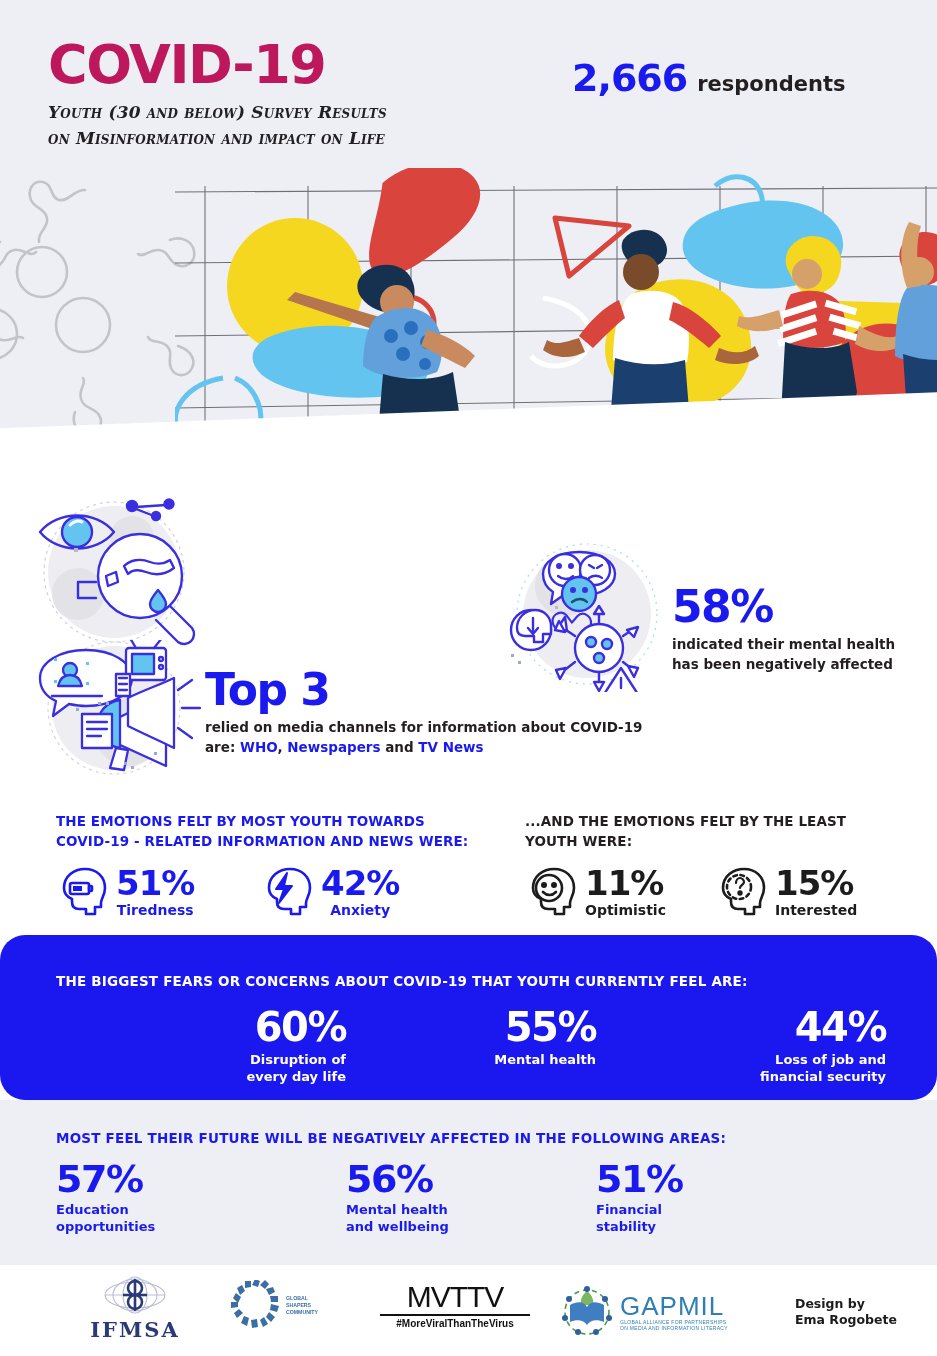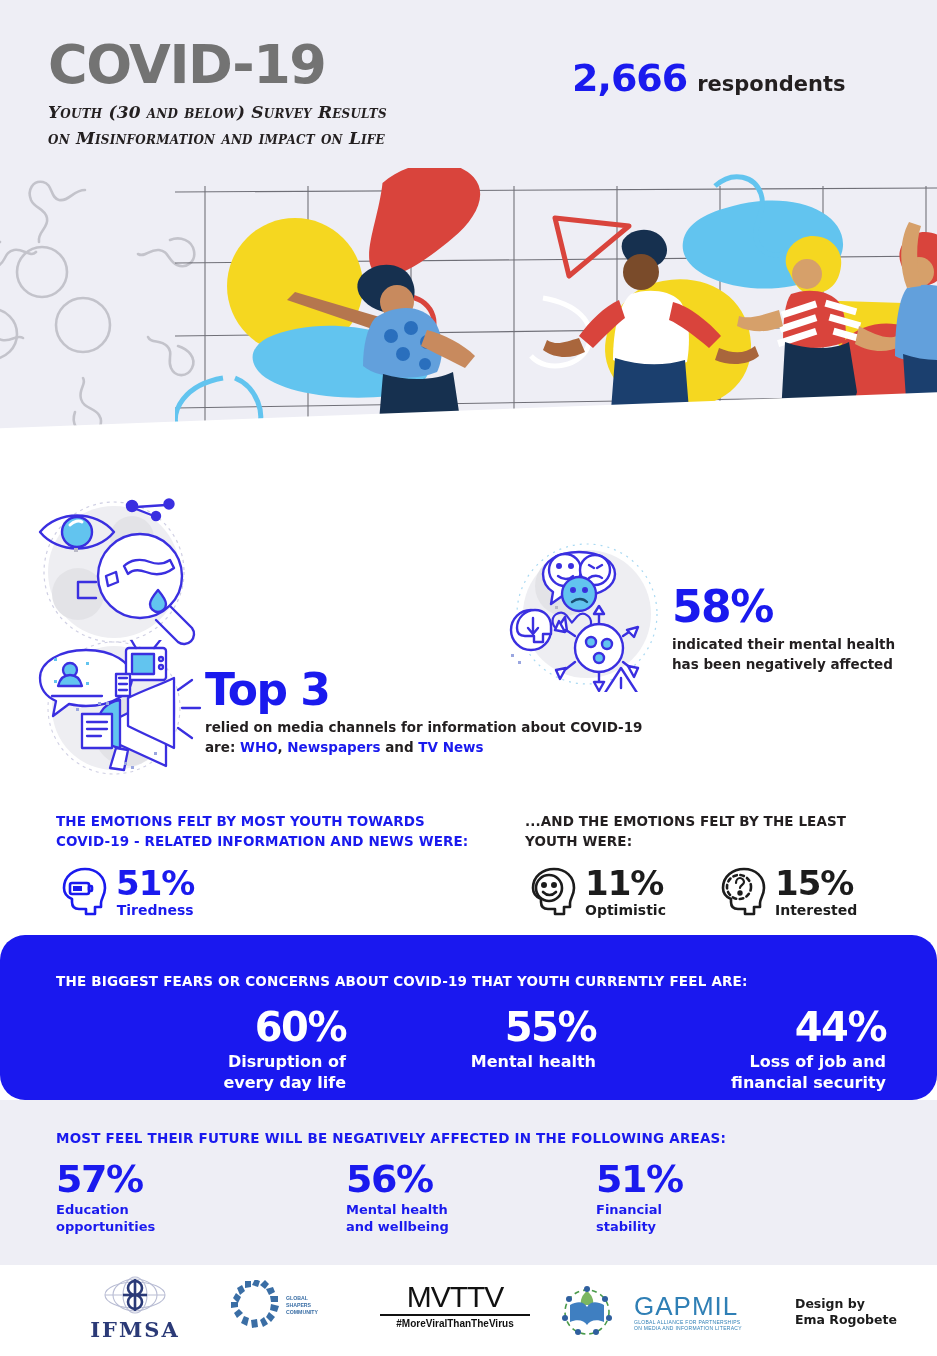--- a/index.html
+++ b/index.html
@@ -17,21 +17,21 @@
   .hero-white-wedge{
     position:absolute;left:-40px;bottom:-60px;width:1020px;height:130px;background:#ffffff;
     transform:rotate(-2.2deg);transform-origin:left bottom;
   }
   .virus-watermark{position:absolute;left:-60px;top:150px;width:290px;height:300px;opacity:.5;}
   .hero-illustration{position:absolute;left:175px;top:168px;width:762px;height:332px;}
 
   .title-block{position:absolute;left:48px;top:38px;}
   .covid-title{
     font-family:"DejaVu Sans", sans-serif;
-    font-size:54px;font-weight:bold;color:#737373;letter-spacing:-1.5px;
+    font-size:54px;font-weight:bold;color:#be185d;letter-spacing:-1.5px;
     line-height:1;margin:0;
   }
   .subtitle{
     margin-top:8px;
     font-family:"DejaVu Serif", serif;
     font-style:italic;font-weight:bold;
     font-size:17px;color:#231f20;line-height:1.5;
     letter-spacing:.2px;
     font-variant:small-caps;
   }
@@ -102,21 +102,21 @@
   }
   .fears-cols{position:absolute;left:56px;top:72px;width:830px;display:flex;}
   .fears-col{width:290px;text-align:right;}
   .fears-col:nth-child(2){width:250px;}
   .f-pct{
     font-family:"DejaVu Sans", sans-serif;
     font-size:40px;font-weight:bold;color:#ffffff;line-height:1;letter-spacing:-1.5px;
   }
   .f-lbl{
     font-family:"DejaVu Sans", sans-serif;
-    font-size:16px;font-weight:bold;color:#ffffff;line-height:1.3;margin-top:5px;
+    font-size:13px;font-weight:bold;color:#ffffff;line-height:1.3;margin-top:5px;
   }
 
   
   .future{position:absolute;left:0;top:1100px;width:937px;height:165px;background:#eeeef5;}
   .future-head{
     position:absolute;left:56px;top:30px;
     font-family:"DejaVu Sans", sans-serif;
     font-size:13.5px;font-weight:bold;color:#1a1aee;letter-spacing:.2px;
   }
   .future-cols{position:absolute;left:56px;top:60px;width:830px;display:flex;}
@@ -421,20 +421,32 @@
               <rect x="14" y="17" width="19" height="11" rx="2"></rect>
               <rect x="33" y="20" width="3" height="5" rx="1"></rect>
               <rect x="17" y="20" width="9" height="5" fill="#1a1aee" stroke="none"></rect>
             </g>
           </svg>
           <div class="emo-text">
             <div class="emo-pct blue-txt">51%</div>
             <div class="emo-lbl blue-txt">Tiredness</div>
           </div>
         </div>
+        <div class="emo-item">
+          <svg width="56" height="56" viewBox="0 0 56 56">
+            <g fill="none" stroke="#1a1aee" stroke-width="2.6" stroke-linecap="round" stroke-linejoin="round">
+              <path d="M8 22C8 10 18 3 29 3c12 0 20 8 20 19 0 7-4 11-4 15v4h-6v7h-9v-5h-7c-5 0-7-3-7-7v-3c-5-2-8-6-8-11z"></path>
+              <path d="M26 7l-11 16h8l-5 14 13-17h-8z" fill="#1a1aee" stroke="#1a1aee" stroke-width="2"></path>
+            </g>
+          </svg>
+          <div class="emo-text">
+            <div class="emo-pct blue-txt">42%</div>
+            <div class="emo-lbl blue-txt">Anxiety</div>
+          </div>
+        </div>
       </div>
     </div>
 
     <div class="emo-right">
       <div class="emo-head black">
         <div>...AND THE EMOTIONS FELT BY THE LEAST</div>
         <div>YOUTH WERE:</div>
       </div>
       <div class="emo-row">
         <div class="emo-item" style="width:190px">
@@ -571,21 +583,21 @@
       </g>
     </svg>
   </div>
 
   <div class="logo" id="logo-mvttv">
     <div class="mvttv-word">MVTTV</div>
     <div class="mvttv-rule"></div>
     <div class="mvttv-tag">#MoreViralThanTheVirus</div>
   </div>
 
-  <div class="logo" id="logo-gapmil" style="display:flex;align-items:center;gap:20px;">
+  <div class="logo" id="logo-gapmil" style="display:flex;align-items:center;gap:6px;">
     <svg width="54" height="54" viewBox="0 0 54 54">
       <circle cx="27" cy="27" r="22" fill="none" stroke="#4a9a4a" stroke-width="1.6" stroke-dasharray="5 4"></circle>
       <path d="M27 6c5 4 7 9 6 14h-12c-1-5 1-10 6-14z" fill="#7bb661"></path>
       <path d="M10 20c7-4 14-4 17 2v18c-3-5-10-6-17-3z" fill="#3f7fc1"></path>
       <path d="M44 20c-7-4-14-4-17 2v18c3-5 10-6 17-3z" fill="#3f7fc1"></path>
       <g fill="#2f5f9e">
         <circle cx="27" cy="4" r="3"></circle>
           <circle cx="45" cy="14" r="3"></circle>
         <circle cx="49" cy="33" r="3"></circle>
           <circle cx="36" cy="47" r="3"></circle>

